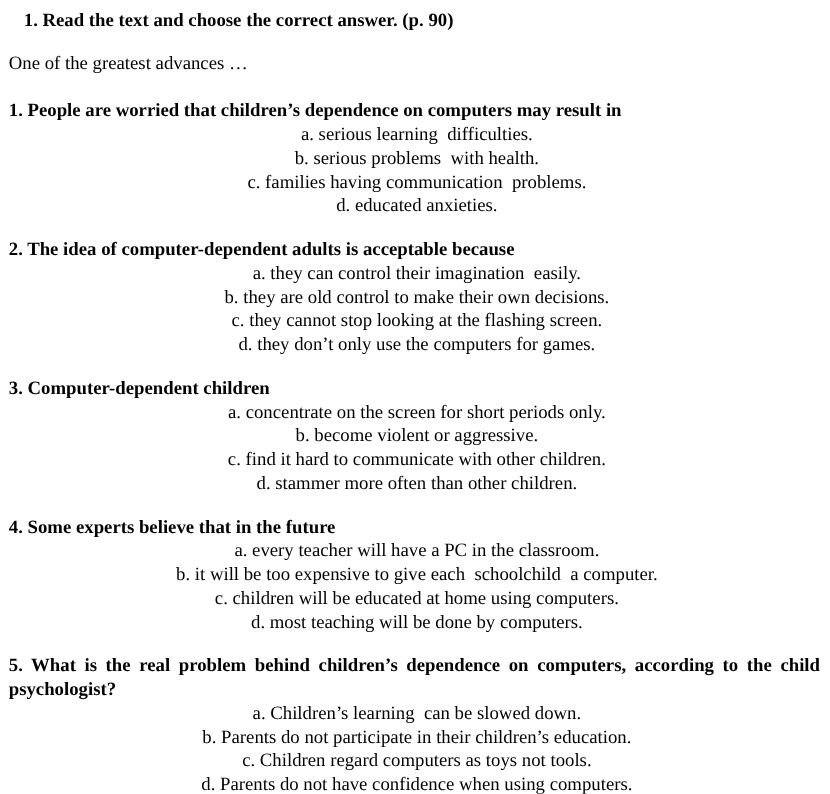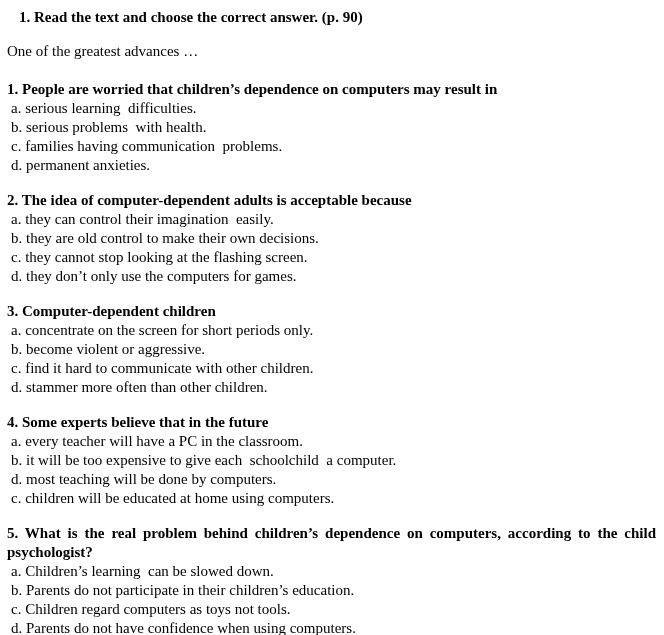--- a/index.html
+++ b/index.html
@@ -36,37 +36,38 @@
   }
   .question {
     margin: 0;
     text-align: justify;
     font-weight: bold;
   }
   .option {
     margin: 0;
     padding-left: 4px;
     white-space: pre-wrap;
+    text-align: center;
   }
 </style>
 </head>
 <body>
 
 <div class="document">
 
   <p class="doc-title">1. Read the text and choose the correct answer. (p. 90)</p>
 
   <p class="intro">One of the greatest advances …</p>
 
   <section class="question-block">
     <p class="question">1. People are worried that children’s dependence on computers may result in</p>
     <p class="option">a. serious learning  difficulties.</p>
     <p class="option">b. serious problems  with health.</p>
     <p class="option">c. families having communication  problems.</p>
-    <p class="option">d. permanent anxieties.</p>
+    <p class="option">d. educated anxieties.</p>
   </section>
 
   <section class="question-block">
     <p class="question">2. The idea of computer-dependent adults is acceptable because</p>
     <p class="option">a. they can control their imagination  easily.</p>
     <p class="option">b. they are old control to make their own decisions.</p>
     <p class="option">c. they cannot stop looking at the flashing screen.</p>
     <p class="option">d. they don’t only use the computers for games.</p>
   </section>
 
@@ -75,22 +76,22 @@
     <p class="option">a. concentrate on the screen for short periods only.</p>
     <p class="option">b. become violent or aggressive.</p>
     <p class="option">c. find it hard to communicate with other children.</p>
     <p class="option">d. stammer more often than other children.</p>
   </section>
 
   <section class="question-block">
     <p class="question">4. Some experts believe that in the future</p>
     <p class="option">a. every teacher will have a PC in the classroom.</p>
     <p class="option">b. it will be too expensive to give each  schoolchild  a computer.</p>
+    <p class="option">c. children will be educated at home using computers.</p>
     <p class="option">d. most teaching will be done by computers.</p>
-    <p class="option">c. children will be educated at home using computers.</p>
   </section>
 
   <section class="question-block">
     <p class="question">5. What is the real problem behind children’s dependence on computers, according to the child psychologist?</p>
     <p class="option">a. Children’s learning  can be slowed down.</p>
     <p class="option">b. Parents do not participate in their children’s education.</p>
     <p class="option">c. Children regard computers as toys not tools.</p>
     <p class="option">d. Parents do not have confidence when using computers.</p>
   </section>
 

